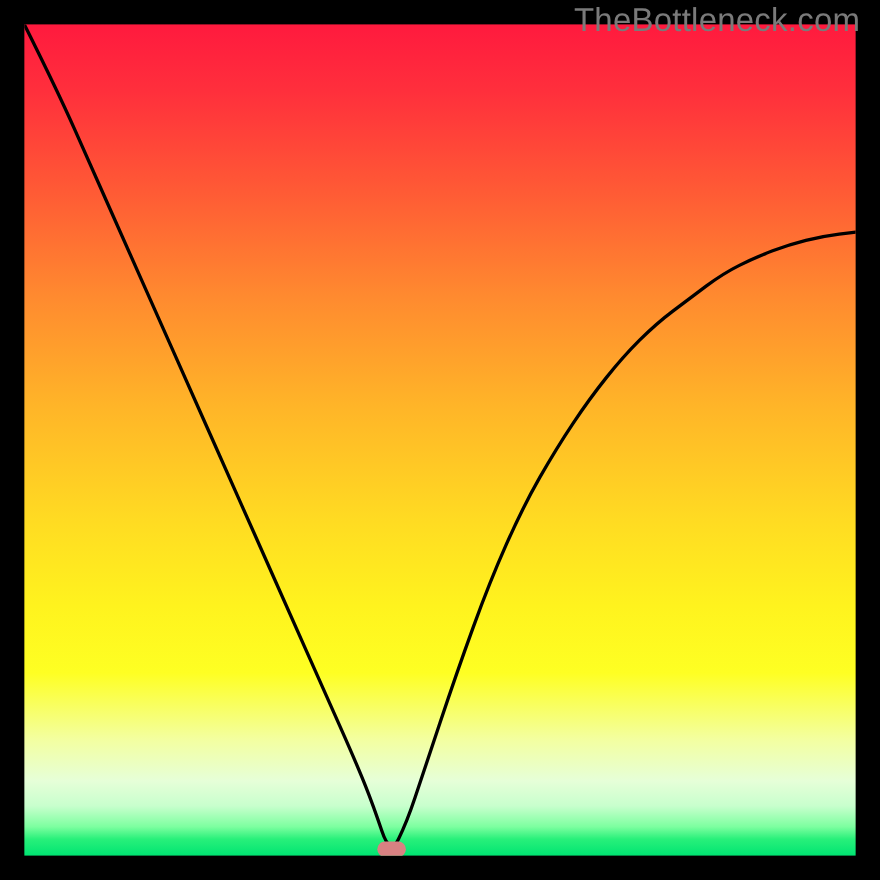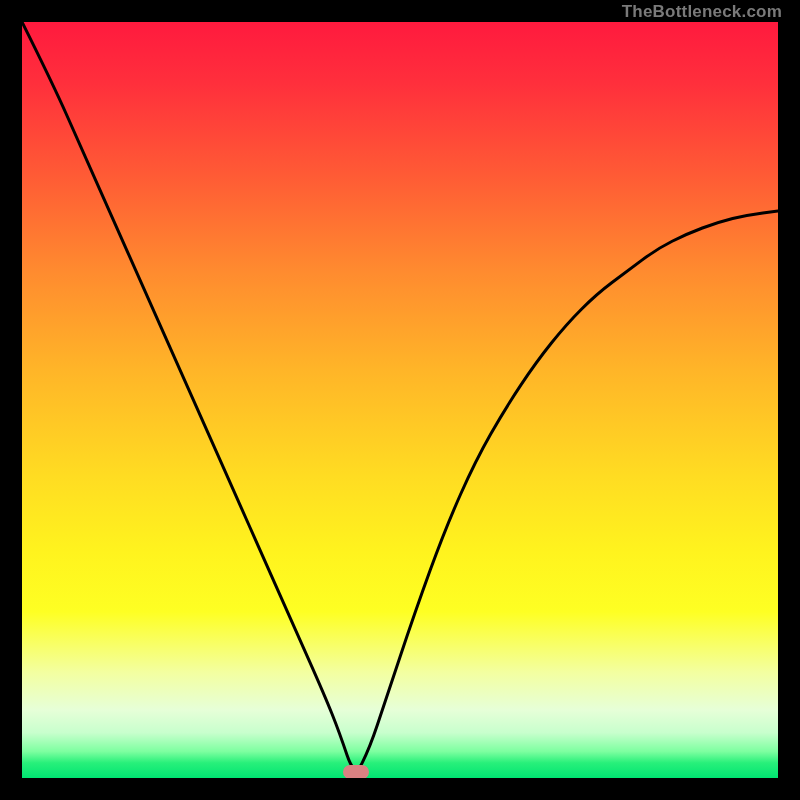--- a/index.html
+++ b/index.html
@@ -63,22 +63,22 @@
     height: 14px;
     border-radius: 7px;
     background: #d98182;
     transform: translate(-50%, -50%);
   }
   .watermark {
     position: absolute;
     top: 2px;
     right: 18px;
     color: #7a7a7a;
-    font-size: 17px;
-    font-weight: 700;
+    font-size: 30px;
+    font-weight: 400;
     letter-spacing: 0.2px;
   }
 </style>
 </head>
 <body>
 
 <div class="frame">
 
   <div class="plot-area">
     <div class="gradient"></div>

